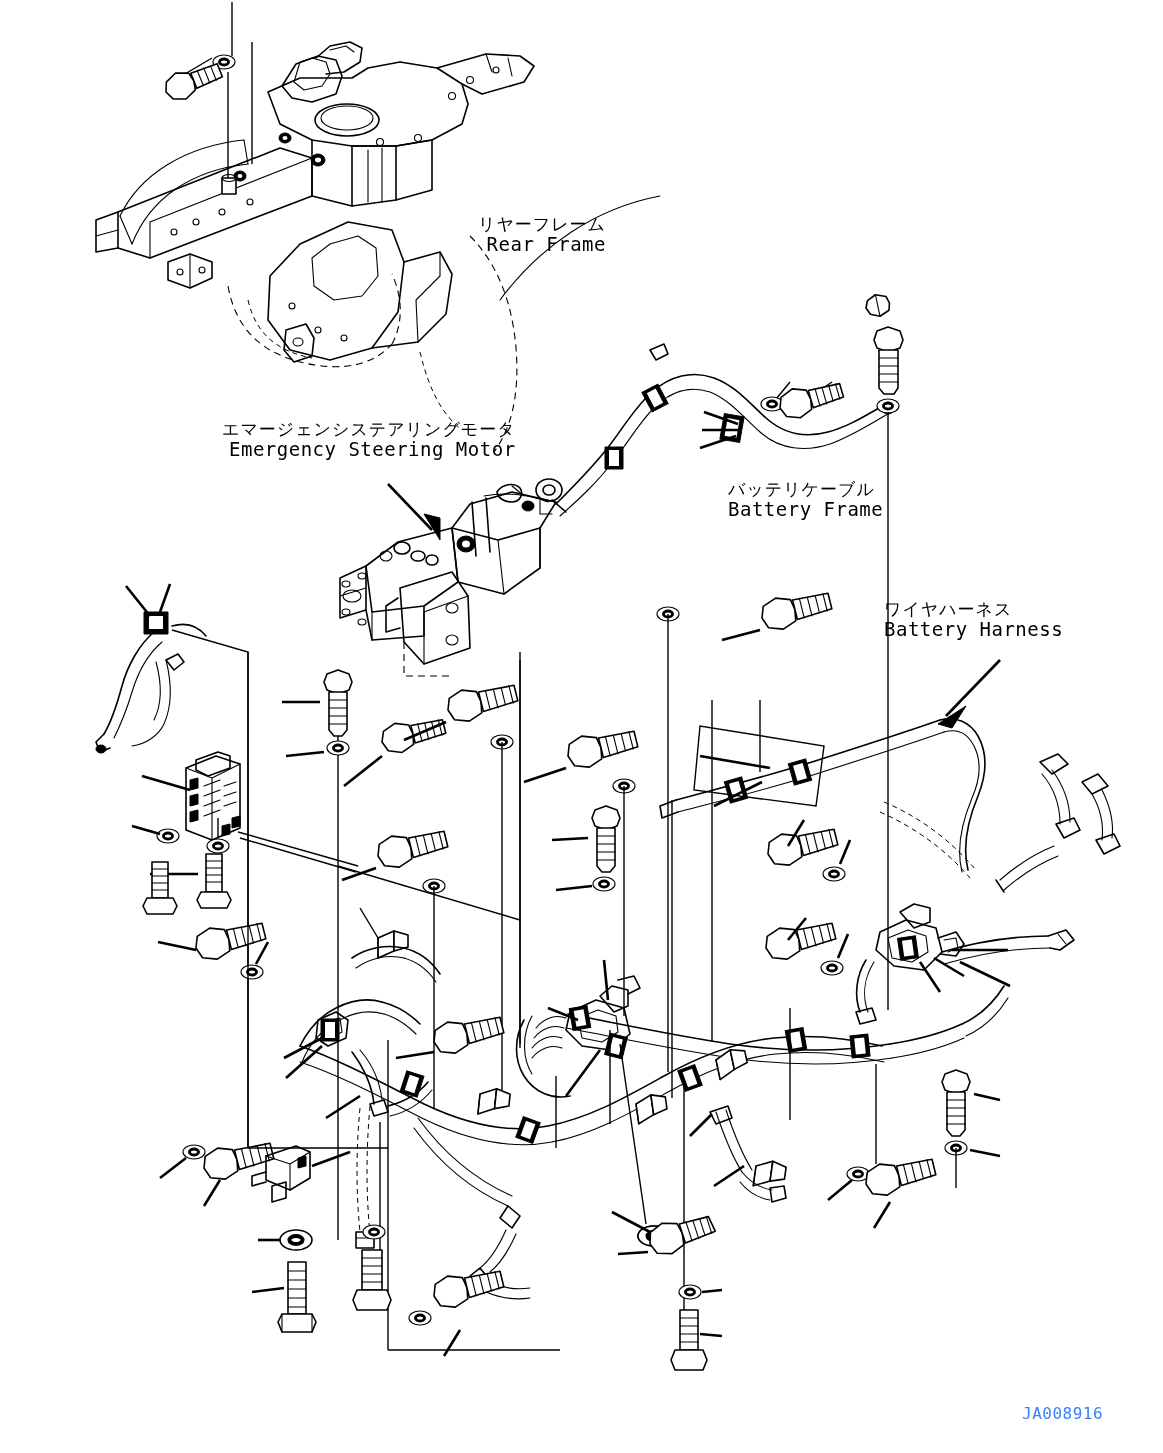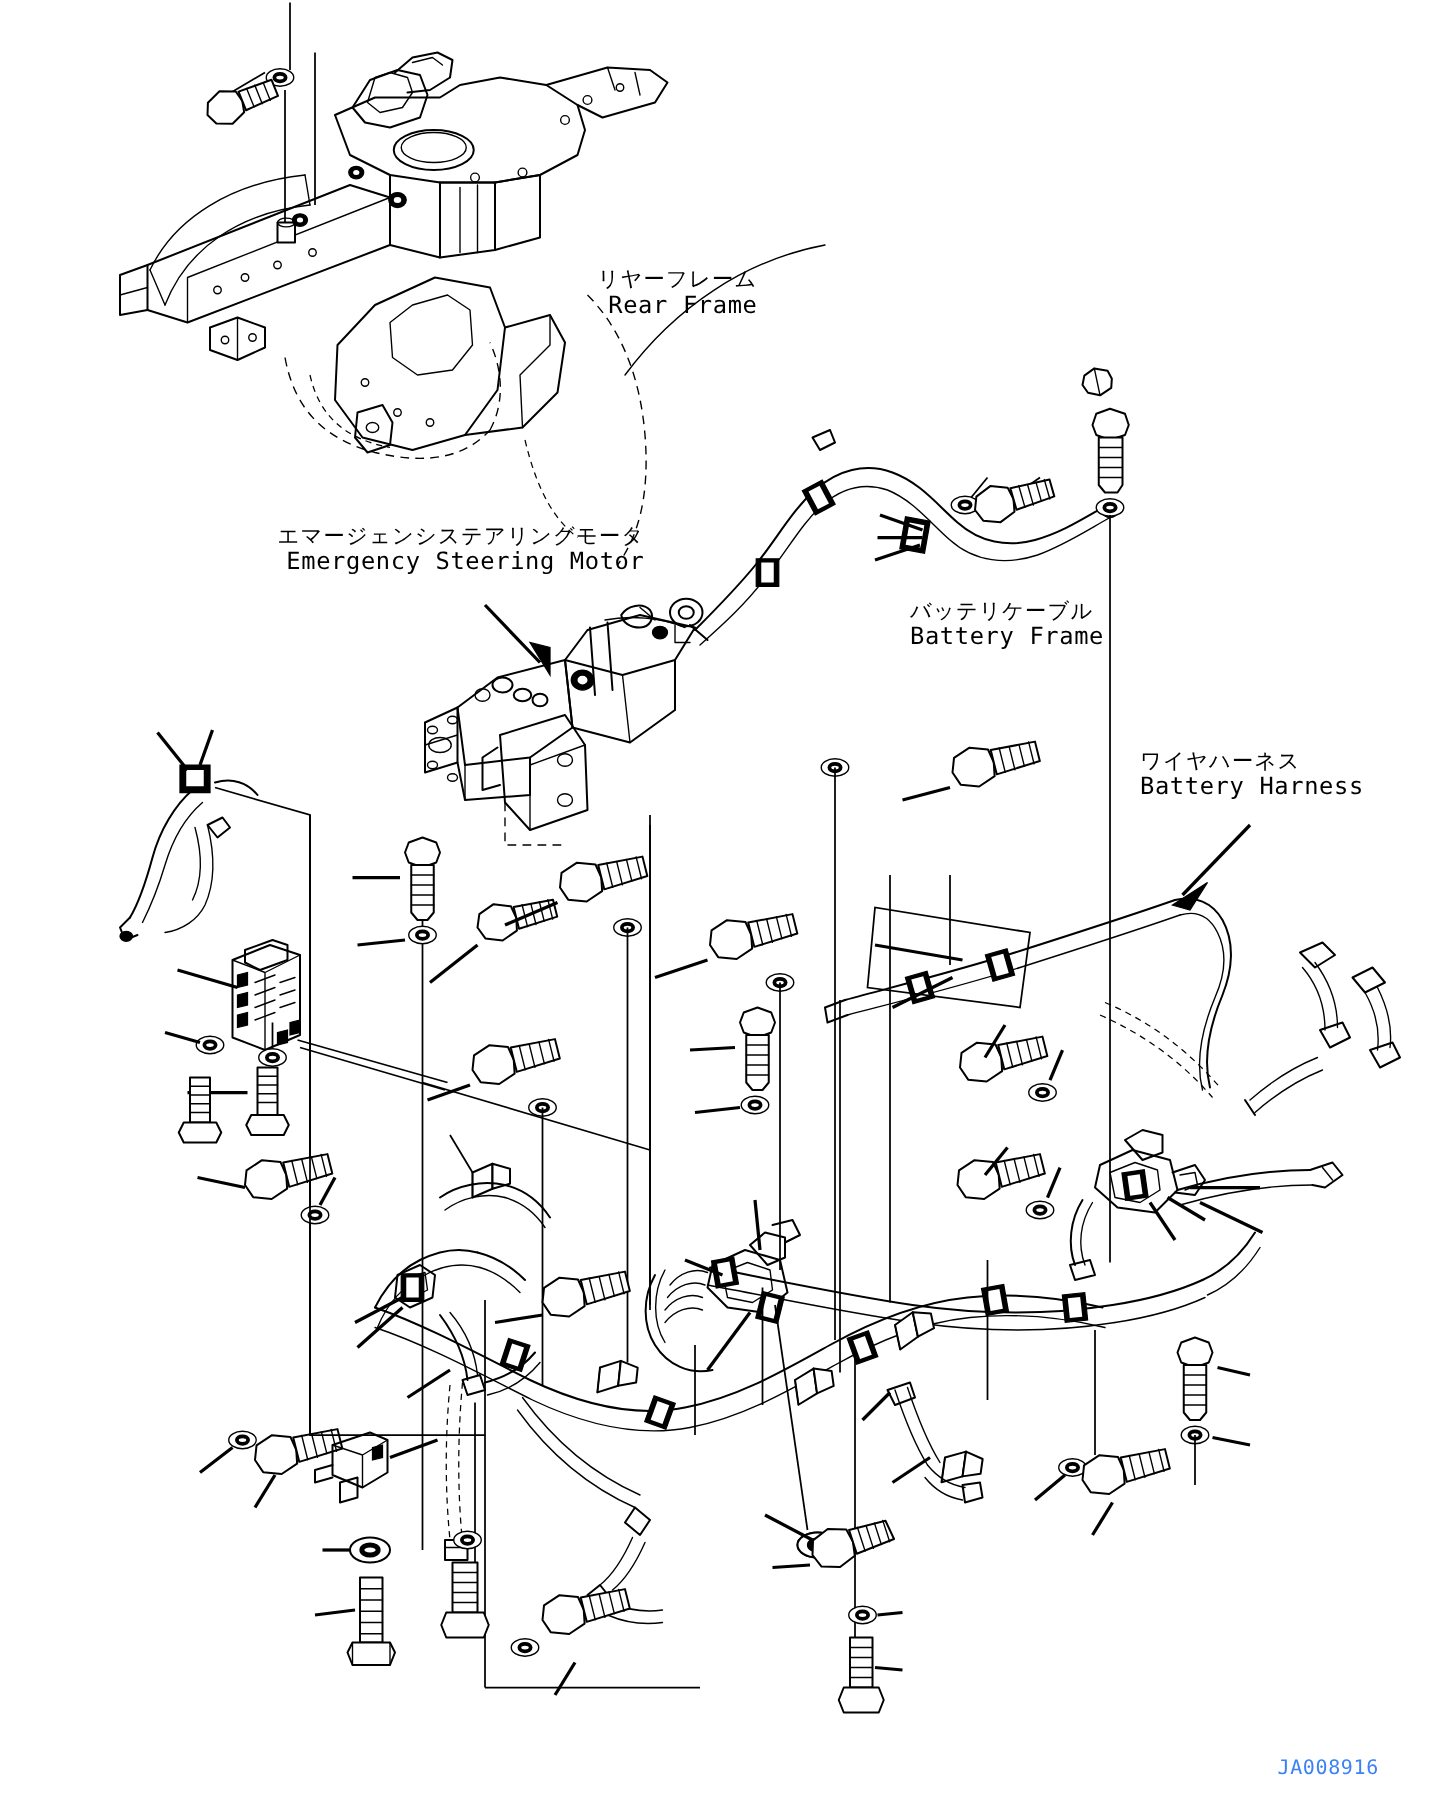--- a/index.html
+++ b/index.html
@@ -28,21 +28,21 @@
   .callout .en{
     display:block;
     font-size:19px;
     font-family:"DejaVu Sans Mono","Liberation Mono",monospace;
     letter-spacing:0.5px;
     text-align:right;
   }
   #lbl-rear-frame{left:478px;top:215px;}
   #lbl-steering-motor{left:222px;top:420px;}
   #lbl-battery-cable{left:700px;top:480px;margin-left:28px;}
-  #lbl-wiring-harness{left:912px;top:600px;}
+  #lbl-wiring-harness{left:884px;top:600px;}
   #drawing-number{
     position:absolute;left:1022px;top:1404px;
     font-family:"DejaVu Sans Mono","Liberation Mono",monospace;
     font-size:16px;letter-spacing:0.5px;color:#3b82f6;
   }
 </style>
 </head>
 <body>
 
 <div id="sheet">

